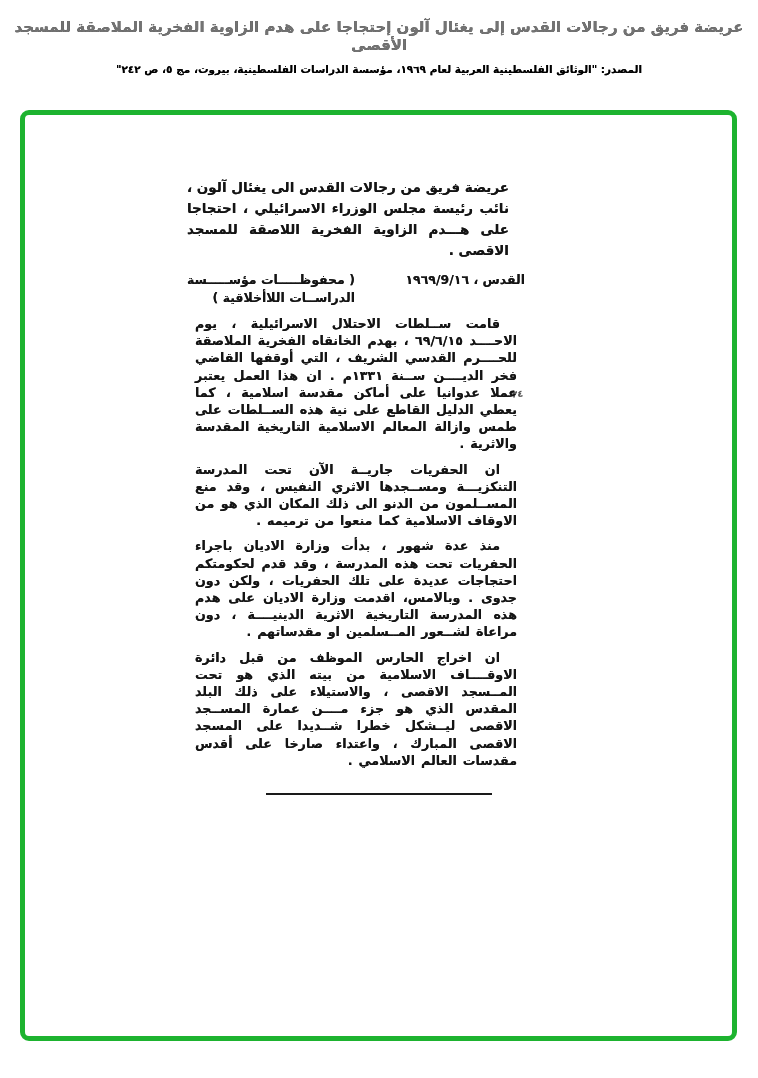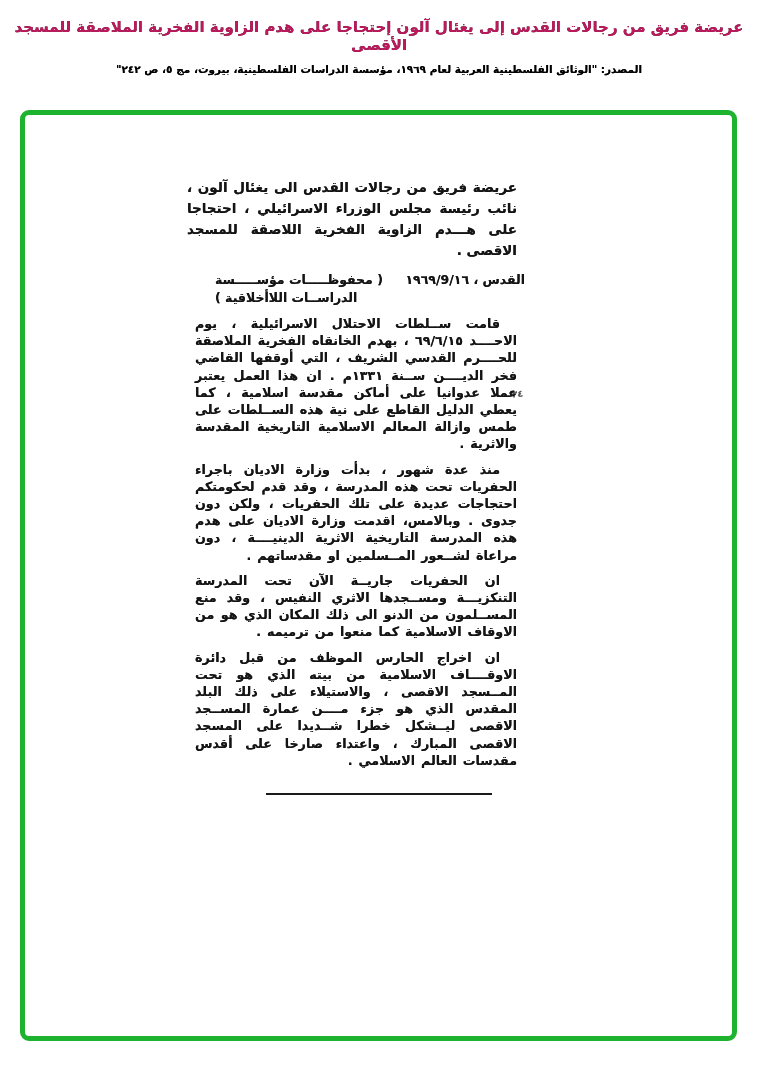--- a/index.html
+++ b/index.html
@@ -3,47 +3,47 @@
 <meta charset="utf-8">
 <style>
   html,body{margin:0;padding:0;}
   body{
     width:758px;height:1078px;position:relative;background:#ffffff;
     font-family:"DejaVu Sans", sans-serif;color:#000;overflow:hidden;
   }
   
   .page-header{position:absolute;top:18px;left:0;right:0;text-align:center;direction:rtl;}
   .page-header .title{
-    font-size:15px;font-weight:bold;color:#be185d;letter-spacing:0;
+    font-size:15px;font-weight:bold;color:#737373;letter-spacing:0;
     text-shadow:0 0 .5px rgba(0,0,0,.85);
   }
   .page-header .source{
     margin-top:9px;font-size:10.5px;font-weight:bold;color:#000;
     text-shadow:0 0 .4px rgba(0,0,0,.8);
   }
   
   .frame{
     position:absolute;left:20px;top:110px;width:707px;height:921px;
     border:5px solid #1db32f;border-radius:9px;background:#fff;
   }
   
   .doc{
     position:absolute;top:62px;right:207px;width:338px;direction:rtl;
     color:#141414;font-weight:bold;
     text-shadow:0 0 .6px rgba(10,10,10,.75);
   }
   .doc-title{
-    font-size:13.5px;line-height:21px;text-align:justify;margin:0 8px 10px 0;
+    font-size:13.5px;line-height:21px;text-align:justify;margin:0 16px 10px 0;
   }
   .dateline{
     display:flex;justify-content:space-between;align-items:flex-start;
     font-size:12.5px;line-height:18px;margin:0 0 8px 0;
   }
   .dateline .place-date{white-space:nowrap;}
-  .dateline .archive{text-align:left;margin-left:28px;}
+  .dateline .archive{text-align:right;}
   .body p{
     font-size:12.7px;line-height:17.2px;text-align:justify;margin:8px;
     text-indent:17px;word-spacing:1.5px;
   }
   .margin-mark{
     position:absolute;top:212px;right:2px;font-size:9px;opacity:.7;
     font-weight:bold;transform:rotate(-6deg);
   }
   .sig-rule{
     height:2px;background:#1a1a1a;width:226px;margin:24px 33px 0 0;
@@ -66,22 +66,22 @@
     <div class="dateline">
       <span class="place-date">القدس ، ١٩٦٩/9/١٦</span>
       <span class="archive">
         <span>( محفوظـــــات مؤســـــسة</span><br>
         <span>الدراســات اللاأخلاقية )</span>
       </span>
     </div>
 
     <div class="body">
       <p>قامت ســلطات الاحتلال الاسرائيلية ، يوم الاحــــد ٦٩/٦/١٥ ، بهدم الخانقاه الفخرية الملاصقة للحــــرم القدسي الشريف ، التي أوقفها القاضي فخر الديــــن ســنة ١٣٣١م . ان هذا العمل يعتبر عملا عدوانيا على أماكن مقدسة اسلامية ، كما يعطي الدليل القاطع على نية هذه الســلطات على طمس وازالة المعالم الاسلامية التاريخية المقدسة والاثرية .</p>
+      <p>ان الحفريات جاريــة الآن تحت المدرسة التنكزيـــة ومســجدها الاثري النفيس ، وقد منع المســلمون من الدنو الى ذلك المكان الذي هو من الاوقاف الاسلامية كما منعوا من ترميمه .</p>
       <p>منذ عدة شهور ، بدأت وزارة الاديان باجراء الحفريات تحت هذه المدرسة ، وقد قدم لحكومتكم احتجاجات عديدة على تلك الحفريات ، ولكن دون جدوى . وبالامس، اقدمت وزارة الاديان على هدم هذه المدرسة التاريخية الاثرية الدينيــــة ، دون مراعاة لشــعور المــسلمين او مقدساتهم .</p>
-      <p>ان الحفريات جاريــة الآن تحت المدرسة التنكزيـــة ومســجدها الاثري النفيس ، وقد منع المســلمون من الدنو الى ذلك المكان الذي هو من الاوقاف الاسلامية كما منعوا من ترميمه .</p>
       <p>ان اخراج الحارس الموظف من قبل دائرة الاوقــــاف الاسلامية من بيته الذي هو تحت المــسجد الاقصى ، والاستيلاء على ذلك البلد المقدس الذي هو جزء مــــن عمارة المســجد الاقصى ليــشكل خطرا شــديدا على المسجد الاقصى المبارك ، واعتداء صارخا على أقدس مقدسات العالم الاسلامي .</p>
     </div>
 
     <span class="margin-mark">٣٤</span>
 
     <div class="sig-rule"></div>
 
   </div>
 </div>
 

